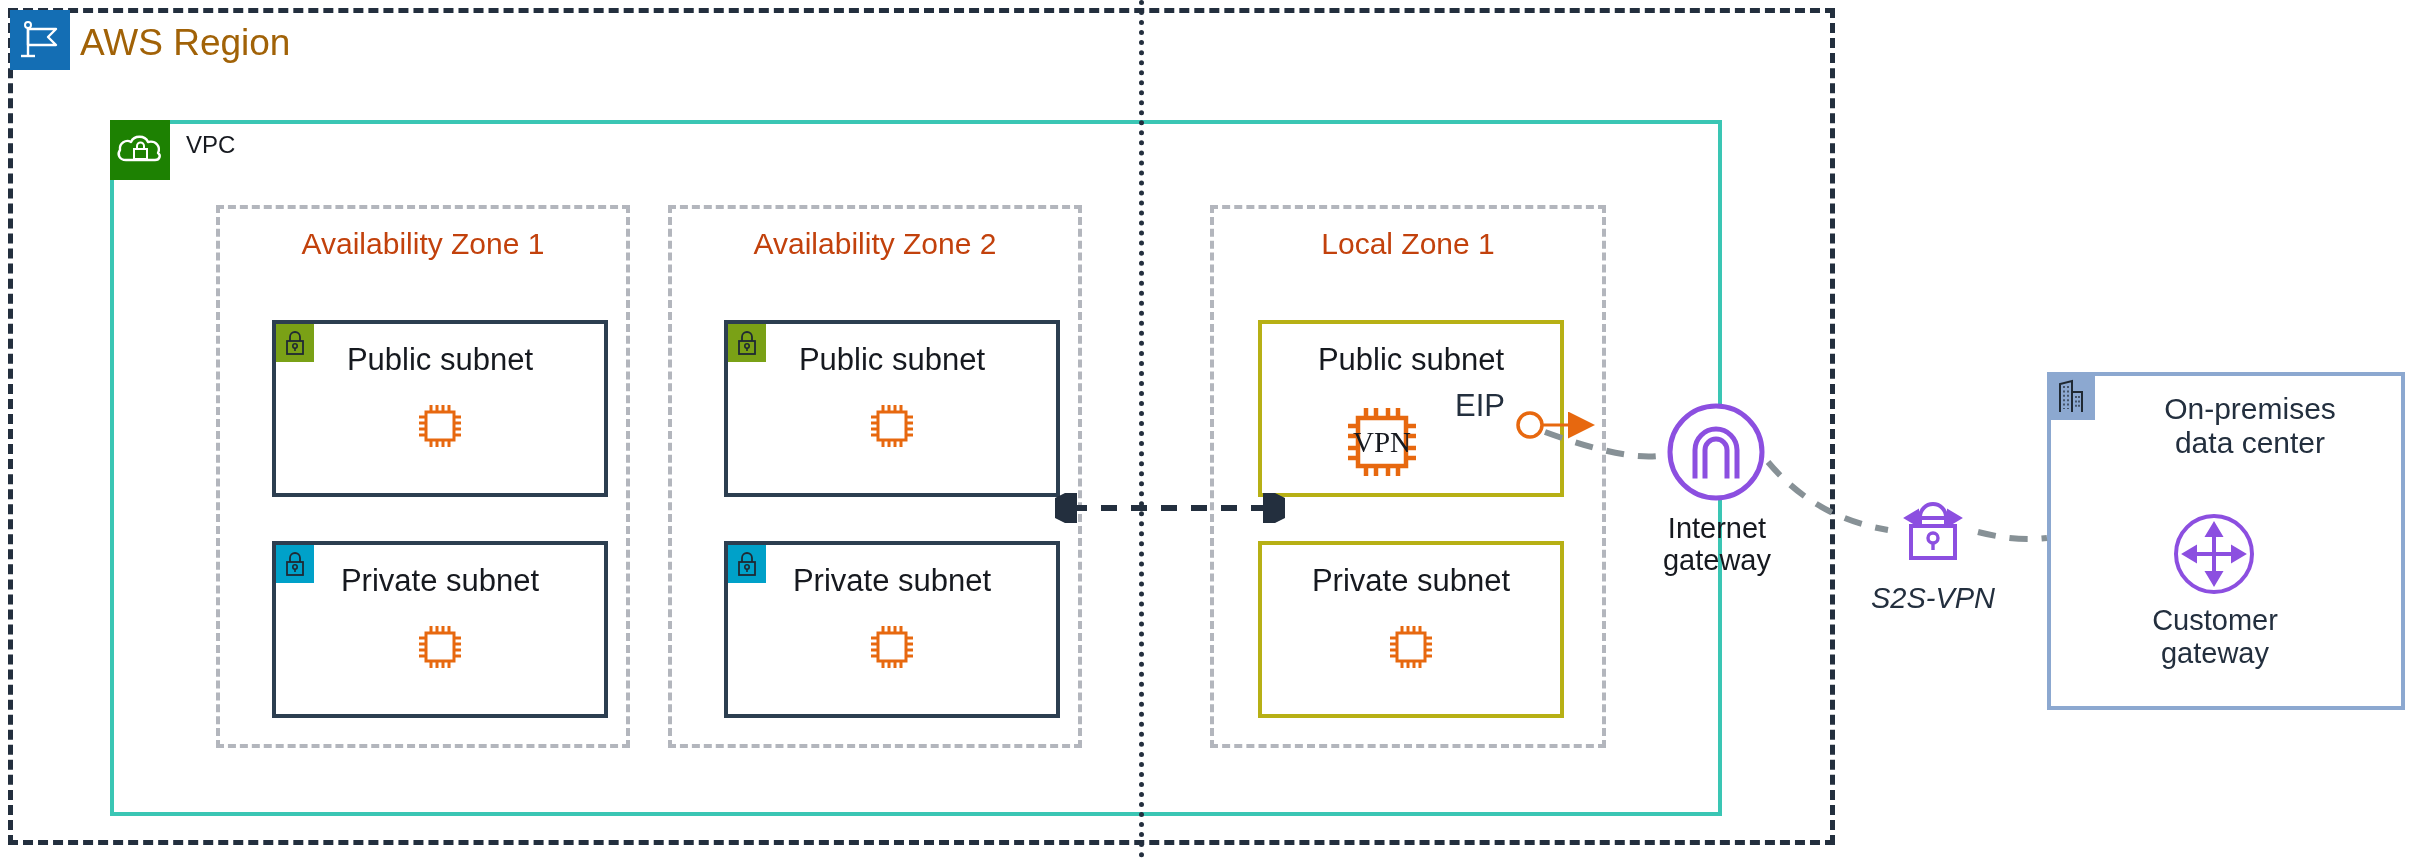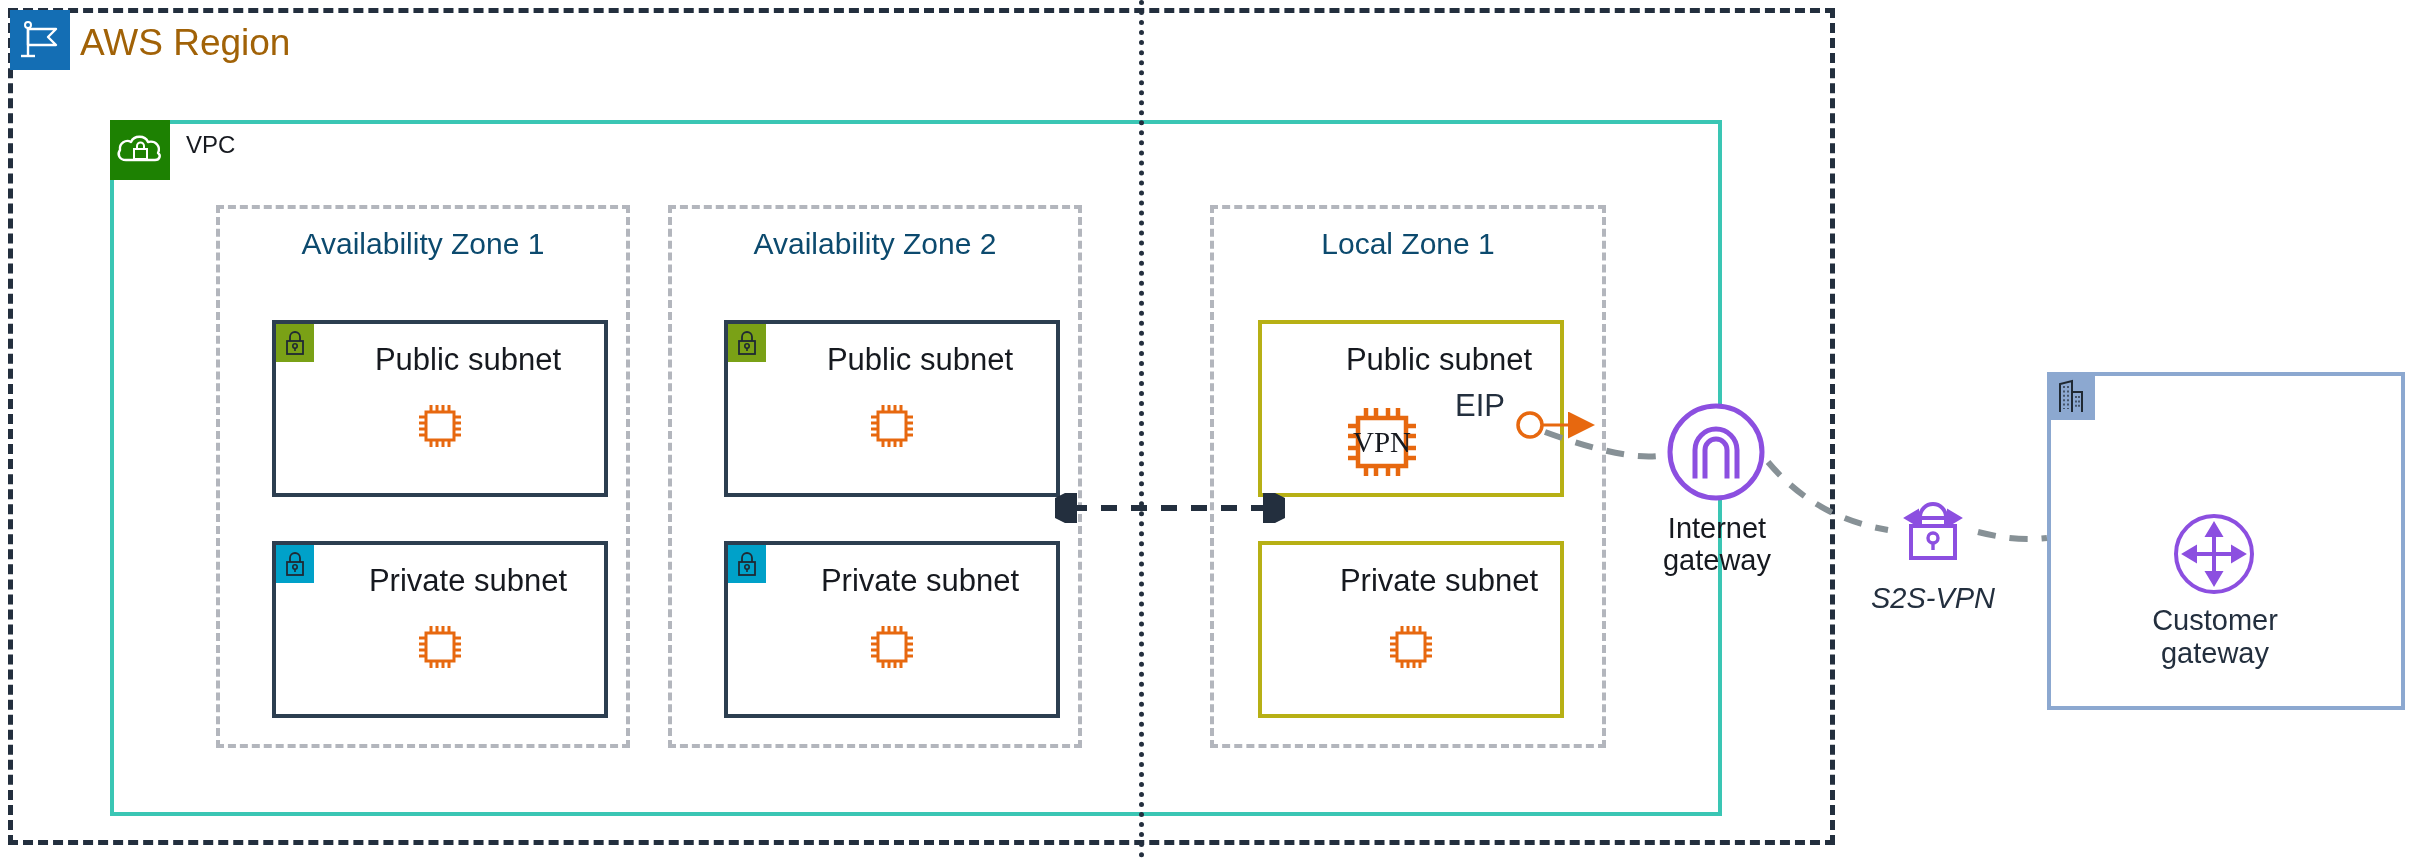--- a/index.html
+++ b/index.html
@@ -32,35 +32,35 @@
   #vpc-title{
     left:186px;top:131px;font-size:24px;color:#16191f;
   }
 
   
   .zone{
     border:4px dashed #b3b6bd;box-sizing:border-box;background:transparent;
   }
   .zone-label{
     position:absolute;top:18px;left:0;width:100%;text-align:center;
-    font-size:30px;color:#0c4a6e;
+    font-size:30px;color:#c2410c;
   }
   #az1{left:216px;top:205px;width:414px;height:543px;}
   #az2{left:668px;top:205px;width:414px;height:543px;}
   #lz1{left:1210px;top:205px;width:396px;height:543px;}
 
   
   .subnet{
     position:absolute;box-sizing:border-box;background:#ffffff;
   }
   .subnet.navy{border:4px solid #2c3e50;}
   .subnet.olive{border:4px solid #b7b015;}
   .subnet-title{
     position:absolute;top:18px;left:0;width:100%;text-align:center;
-    font-size:31px;color:#16191f;padding-left:28px;
+    font-size:31px;color:#16191f;
   }
   .subnet-badge{
     position:absolute;left:0;top:0;width:38px;height:38px;
   }
   .badge-green{background:#7aa116;}
   .badge-blue{background:#00a1c9;}
 
   #az1-pub{left:272px;top:320px;width:336px;height:177px;}
   #az1-priv{left:272px;top:541px;width:336px;height:177px;}
   #az2-pub{left:724px;top:320px;width:336px;height:177px;}
@@ -408,20 +408,24 @@
     <svg width="48" height="48" viewBox="0 0 48 48">
       <path d="M13 40 L13 12 L25 9 L25 40 M25 20 L35 20 L35 40" fill="none" stroke="#1f2933" stroke-width="2"></path>
       <g stroke="#1f2933" stroke-width="1.3" stroke-dasharray="2 2.4">
         <line x1="17" y1="14" x2="17" y2="37"></line>
         <line x1="21" y1="14" x2="21" y2="37"></line>
         <line x1="29" y1="24" x2="29" y2="37"></line>
         <line x1="32" y1="24" x2="32" y2="37"></line>
       </g>
     </svg>
   </div>
+  <div class="abs" id="onprem-title">
+    <div>On-premises</div>
+    <div>data center</div>
+  </div>
   <div class="abs" id="cgw-icon">
     <svg width="84" height="84" viewBox="0 0 84 84">
       <circle cx="42" cy="42" r="38" fill="#fff" stroke="#8c4fe0" stroke-width="4"></circle>
       <g stroke="#8c4fe0" stroke-width="4" fill="#8c4fe0">
         <line x1="42" y1="13" x2="42" y2="71"></line>
         <line x1="13" y1="42" x2="71" y2="42"></line>
         <path d="M42 13 L36 23 L48 23 z"></path>
         <path d="M42 71 L36 61 L48 61 z"></path>
         <path d="M13 42 L23 36 L23 48 z"></path>
         <path d="M71 42 L61 36 L61 48 z"></path>

